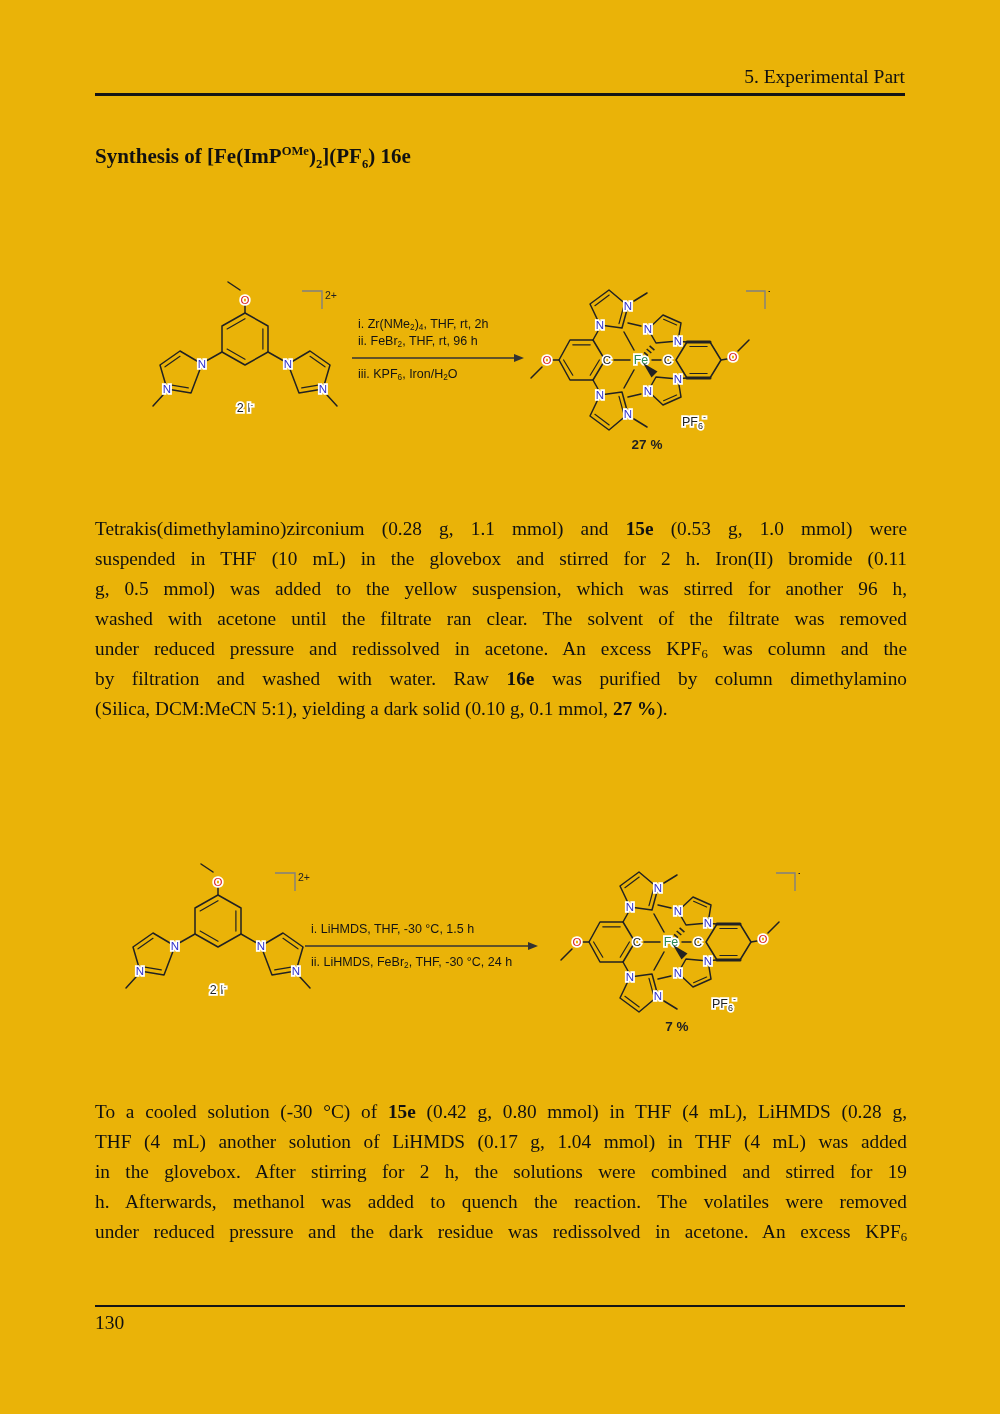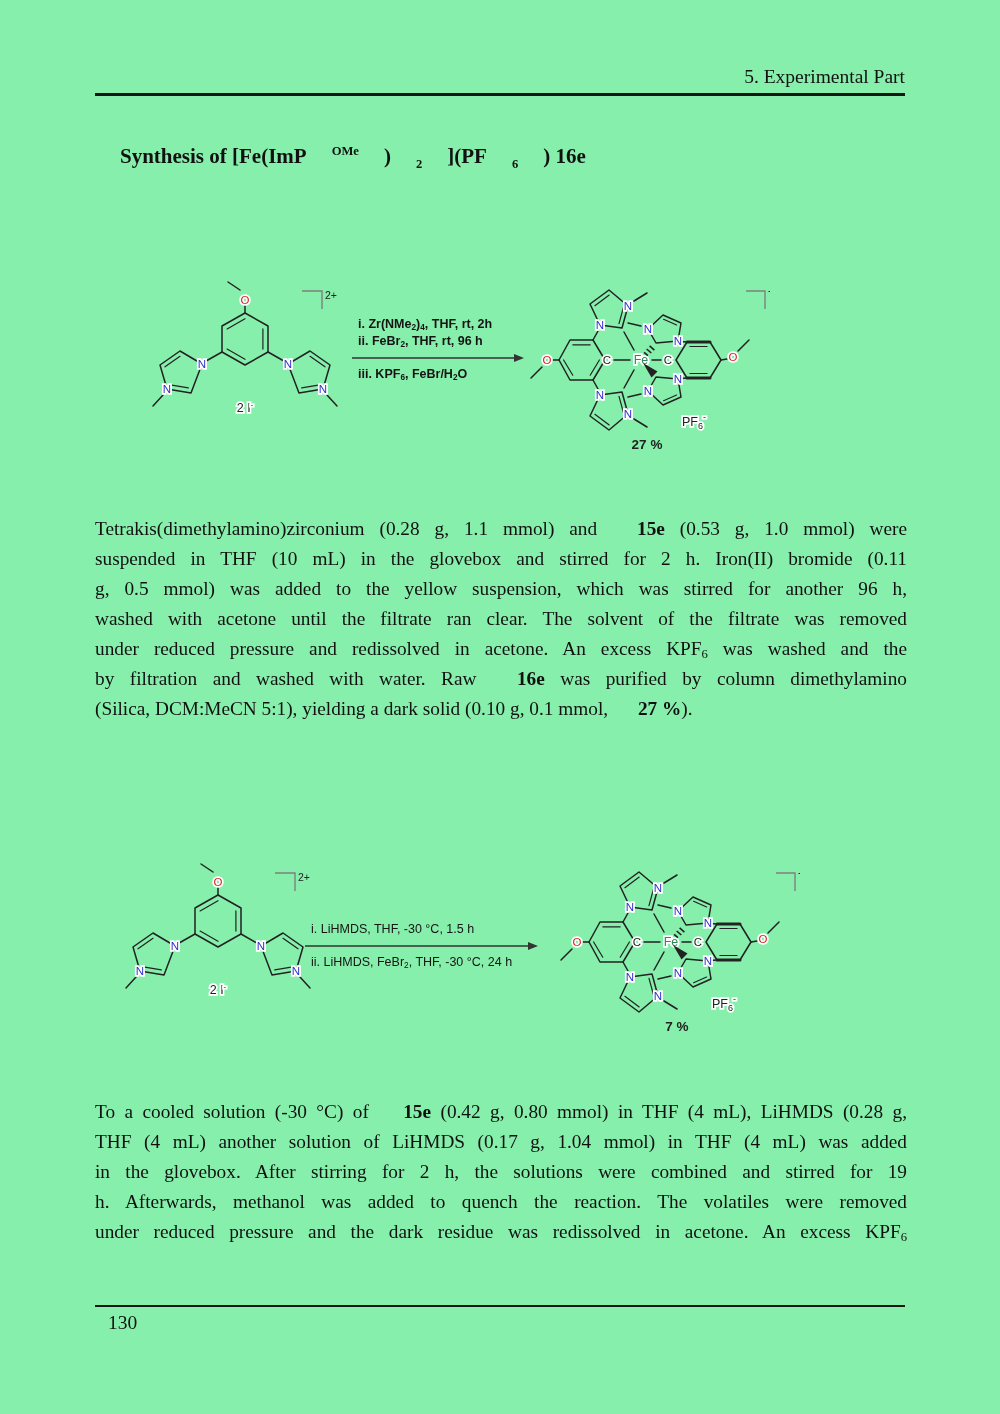--- a/index.html
+++ b/index.html
@@ -1,29 +1,29 @@
 <!DOCTYPE html>
 <html style="--ncol: #3333cc; --ocol: #d92121; --fecol: #2e8b57; --bond: #222222; --brk: #808080;"><head>
 <meta charset="utf-8">
 <style>
   html,body{margin:0;padding:0;background:#e8e8e8;}
-  .page{position:relative;width:1000px;height:1414px;background:#86efac;margin:0 auto;
+  .page{position:relative;width:1000px;height:1414px;background:#eab308;margin:0 auto;
         font-family:"Liberation Serif",serif;color:#111;overflow:hidden;}
   .hdr{position:absolute;left:95px;top:66px;width:810px;text-align:right;font-size:19.5px;}
   .hdr-rule{position:absolute;left:95px;top:93px;width:810px;height:3px;background:#151515;}
   .ftr-rule{position:absolute;left:95px;top:1305px;width:810px;height:2px;background:#151515;}
-  .pagenum{position:absolute;left:108px;top:1312px;font-size:19.5px;}
+  .pagenum{position:absolute;left:95px;top:1312px;font-size:19.5px;}
   .title{position:absolute;left:95px;top:144px;font-size:21px;font-weight:bold;}
   .title sup{font-size:60%;font-family:Liberation Serif, serif;}
   .title sub{font-size:60%;}
   .para{position:absolute;left:95px;width:812px;font-size:19.3px;}
   .pline{height:30px;line-height:30px;text-align:justify;text-align-last:justify;overflow:visible;}
   .pline.last{text-align-last:auto;}
   .para sub, .cond sub{font-size:66%;vertical-align:-0.25em;line-height:0;}
-  .b{font-weight:bold;margin-left:25px;}
+  .b{font-weight:bold;}
   .cond{position:absolute;font-family:"Liberation Sans",sans-serif;font-size:12.5px;color:#141414;}
   .cond .cl{line-height:17px;padding-left:6px;white-space:nowrap;}
   .cond svg{display:block;margin:2px 0 2px 0;}
   .arrow-line{stroke:#333;stroke-width:1.6;}
   .arrow-head{fill:#333;}
   .schem{position:absolute;}
   .struct .bond{stroke:var(--bond,#222);stroke-width:1.5;fill:none;stroke-linecap:round;stroke-linejoin:round;}
   .struct .inner{stroke-width:1.2;}
   .struct .boldb{stroke-width:3;}
   .struct .wedge{fill:var(--bond,#222);stroke:none;}
@@ -62,28 +62,28 @@
       <path class="bond" d="M118,73 L133,81.5 M138,85 L160,72 L180,86 L173,110 L149,114 Z M177,116 L187,127"></path>
       <path class="bond inner" d="M160,77.3 L175,87.8 M151.7,108.8 L169.7,105.8"></path>
       <text class="n" x="138" y="89">N</text>
       <text class="n" x="173" y="114">N</text>
       <text class="ionm" x="95" y="133"><tspan>2 I</tspan><tspan dy="-5" font-size="8">-</tspan></text>
       <path class="bracket" d="M152,12 L172,12 L172,30"></path>
       <text class="chg" x="175" y="20">2+</text>
     </svg>
   </div>
 
-  <div class="cond" style="left:352px;top:316px;font-weight:bold;">
+  <div class="cond" style="left:352px;top:316px;">
     <div class="cl"><span>i. Zr(NMe</span><sub>2</sub><span>)</span><sub>4</sub><span>, THF, rt, 2h</span></div>
     <div class="cl"><span>ii. FeBr</span><sub>2</sub><span>, THF, rt, 96 h</span></div>
     <svg width="172" height="12">
       <line class="arrow-line" x1="0" y1="6" x2="163" y2="6"></line>
         <polygon class="arrow-head" points="162,2 172,6 162,10"></polygon>
     </svg>
-    <div class="cl"><span>iii. KPF</span><sub>6</sub><span>, FeBr/H</span><sub>2</sub><span>O</span></div>
+    <div class="cl"><span>iii. KPF</span><sub>6</sub><span>, Iron/H</span><sub>2</sub><span>O</span></div>
   </div>
 
   <div class="schem" style="left:520px;top:279px;">
     <svg class="struct" width="250" height="178" viewBox="0 0 250 178">
       <path class="bond" d="M39,81 L50,61 L73,61 L85,81 L73,101 L50,101 Z"></path>
       <path class="bond inner" d="M52.8,65.8 L70.2,65.8 M79.4,81 L70.2,96.2 M52.8,96.2 L43.6,81"></path>
       <path class="bond" d="M39,81 L33,81 M22,88 L11,99"></path>
       <text class="o" x="27" y="85">O</text>
       <path class="bond" d="M73,61 L78,52 M80,46 L102,49 L108,27 L89,11 L70,25 Z M114,22 L127,14 M104,53 L114,71"></path>
       <path class="bond inner" d="M89.2,16.1 L74.9,26.7 M99,44.7 L103.5,28.2"></path>
@@ -117,21 +117,21 @@
       <text class="ion" x="162" y="147"><tspan>PF</tspan><tspan dy="3" font-size="9">6</tspan><tspan dy="-9" font-size="9">-</tspan></text>
       <text class="yld" x="127" y="170">27 %</text>
     </svg>
   </div>
 
   <div class="para" style="top:514px;">
     <div class="pline"><span>Tetrakis(dimethylamino)zirconium (0.28 g, 1.1 mmol) and </span><span class="b">15e</span><span> (0.53 g, 1.0 mmol) were</span></div>
     <div class="pline"><span>suspended in THF (10 mL) in the glovebox and stirred for 2 h. Iron(II) bromide (0.11</span></div>
     <div class="pline"><span>g, 0.5 mmol) was added to the yellow suspension, which was stirred for another 96 h,</span></div>
     <div class="pline"><span>washed with acetone until the filtrate ran clear. The solvent of the filtrate was removed</span></div>
-    <div class="pline"><span>under reduced pressure and redissolved in acetone. An excess KPF</span><sub>6</sub><span> was washed and the</span></div>
+    <div class="pline"><span>under reduced pressure and redissolved in acetone. An excess KPF</span><sub>6</sub><span> was column and the</span></div>
     <div class="pline"><span>by filtration and washed with water. Raw </span><span class="b">16e</span><span> was purified by column dimethylamino</span></div>
     <div class="pline last"><span>(Silica, DCM:MeCN 5:1), yielding a dark solid (0.10 g, 0.1 mmol, </span><span class="b">27 %</span><span>).</span></div>
   </div>
 
   <div class="schem" style="left:123px;top:861px;">
     <svg class="struct" width="200" height="140" viewBox="0 0 200 140">
       <path class="bond" d="M95,34 L118,47 L118,73 L95,86 L72,73 L72,47 Z"></path>
       <path class="bond inner" d="M77.1,49.9 L95,39.7 M112.9,49.9 L112.9,70.1 M77.1,70.1 L95,80.3"></path>
       <path class="bond" d="M95,34 L95,25 M90,11 L78,3"></path>
       <text class="o" x="95" y="25">O</text>

